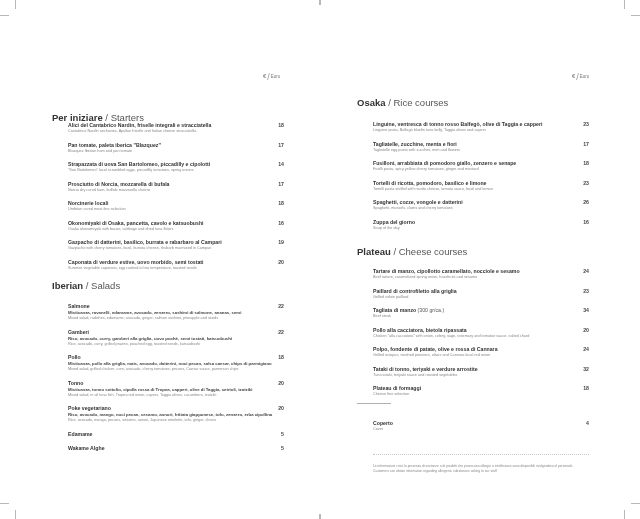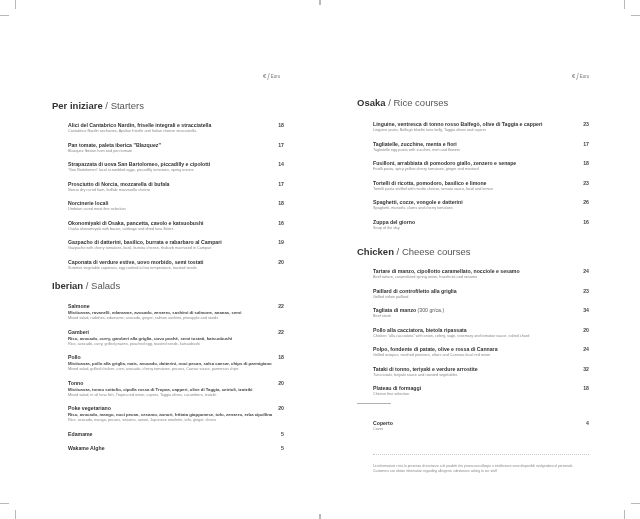--- a/index.html
+++ b/index.html
@@ -37,21 +37,21 @@
 <div class="mark" style="left:624px;top:510px;width:1px;height:9px;"></div>
 <div class="mark" style="left:631px;top:503px;width:9px;height:1px;"></div>
 <div class="mark" style="left:319px;top:0;width:2px;height:5px;"></div>
 <div class="mark" style="left:319px;top:514px;width:2px;height:5px;"></div>
 
 <div class="page left">
   <div class="currency" style="left:263px;">
     <span class="sym">€</span><span class="slash">/</span><span>Euro</span>
   </div>
 
-  <div class="section-title" style="left:52px;top:100px;">
+  <div class="section-title" style="left:52px;top:112px;">
     <b>Per iniziare</b><span class="en"> / </span><span class="en">Starters</span>
   </div>
 
   <div class="items" id="starters-list" style="left:68px;top:122px;width:216px;">
       <div class="item">
         <div class="name"><span>Alici del Cantabrico Nardin, friselle integrali e stracciatella</span></div>
         <div class="desc">Cantabrico Nardin anchovies, Apulian friselle and Italian cheese stracciatella</div>
         <div class="price">18</div>
       </div>
       <div class="item">
@@ -173,21 +173,21 @@
         <div class="price">26</div>
       </div>
       <div class="item">
         <div class="name"><span>Zuppa del giorno</span></div>
         <div class="desc">Soup of the day</div>
         <div class="price">16</div>
       </div>
     </div>
 
   <div class="section-title" style="left:37px;top:246px;">
-    <b>Chicken</b><span class="en"> / </span><span class="en">Cheese courses</span>
+    <b>Plateau</b><span class="en"> / </span><span class="en">Cheese courses</span>
   </div>
 
   <div class="items" id="second-list" style="left:53px;top:268px;width:216px;">
       <div class="item">
         <div class="name"><span>Tartare di manzo, cipollotto caramellato, nocciole e sesamo</span></div>
         <div class="desc">Beef tartare, caramelized spring onion, hazelnuts and sesame</div>
         <div class="price">24</div>
       </div>
       <div class="item">
         <div class="name"><span>Paillard di controfiletto alla griglia</span></div>

